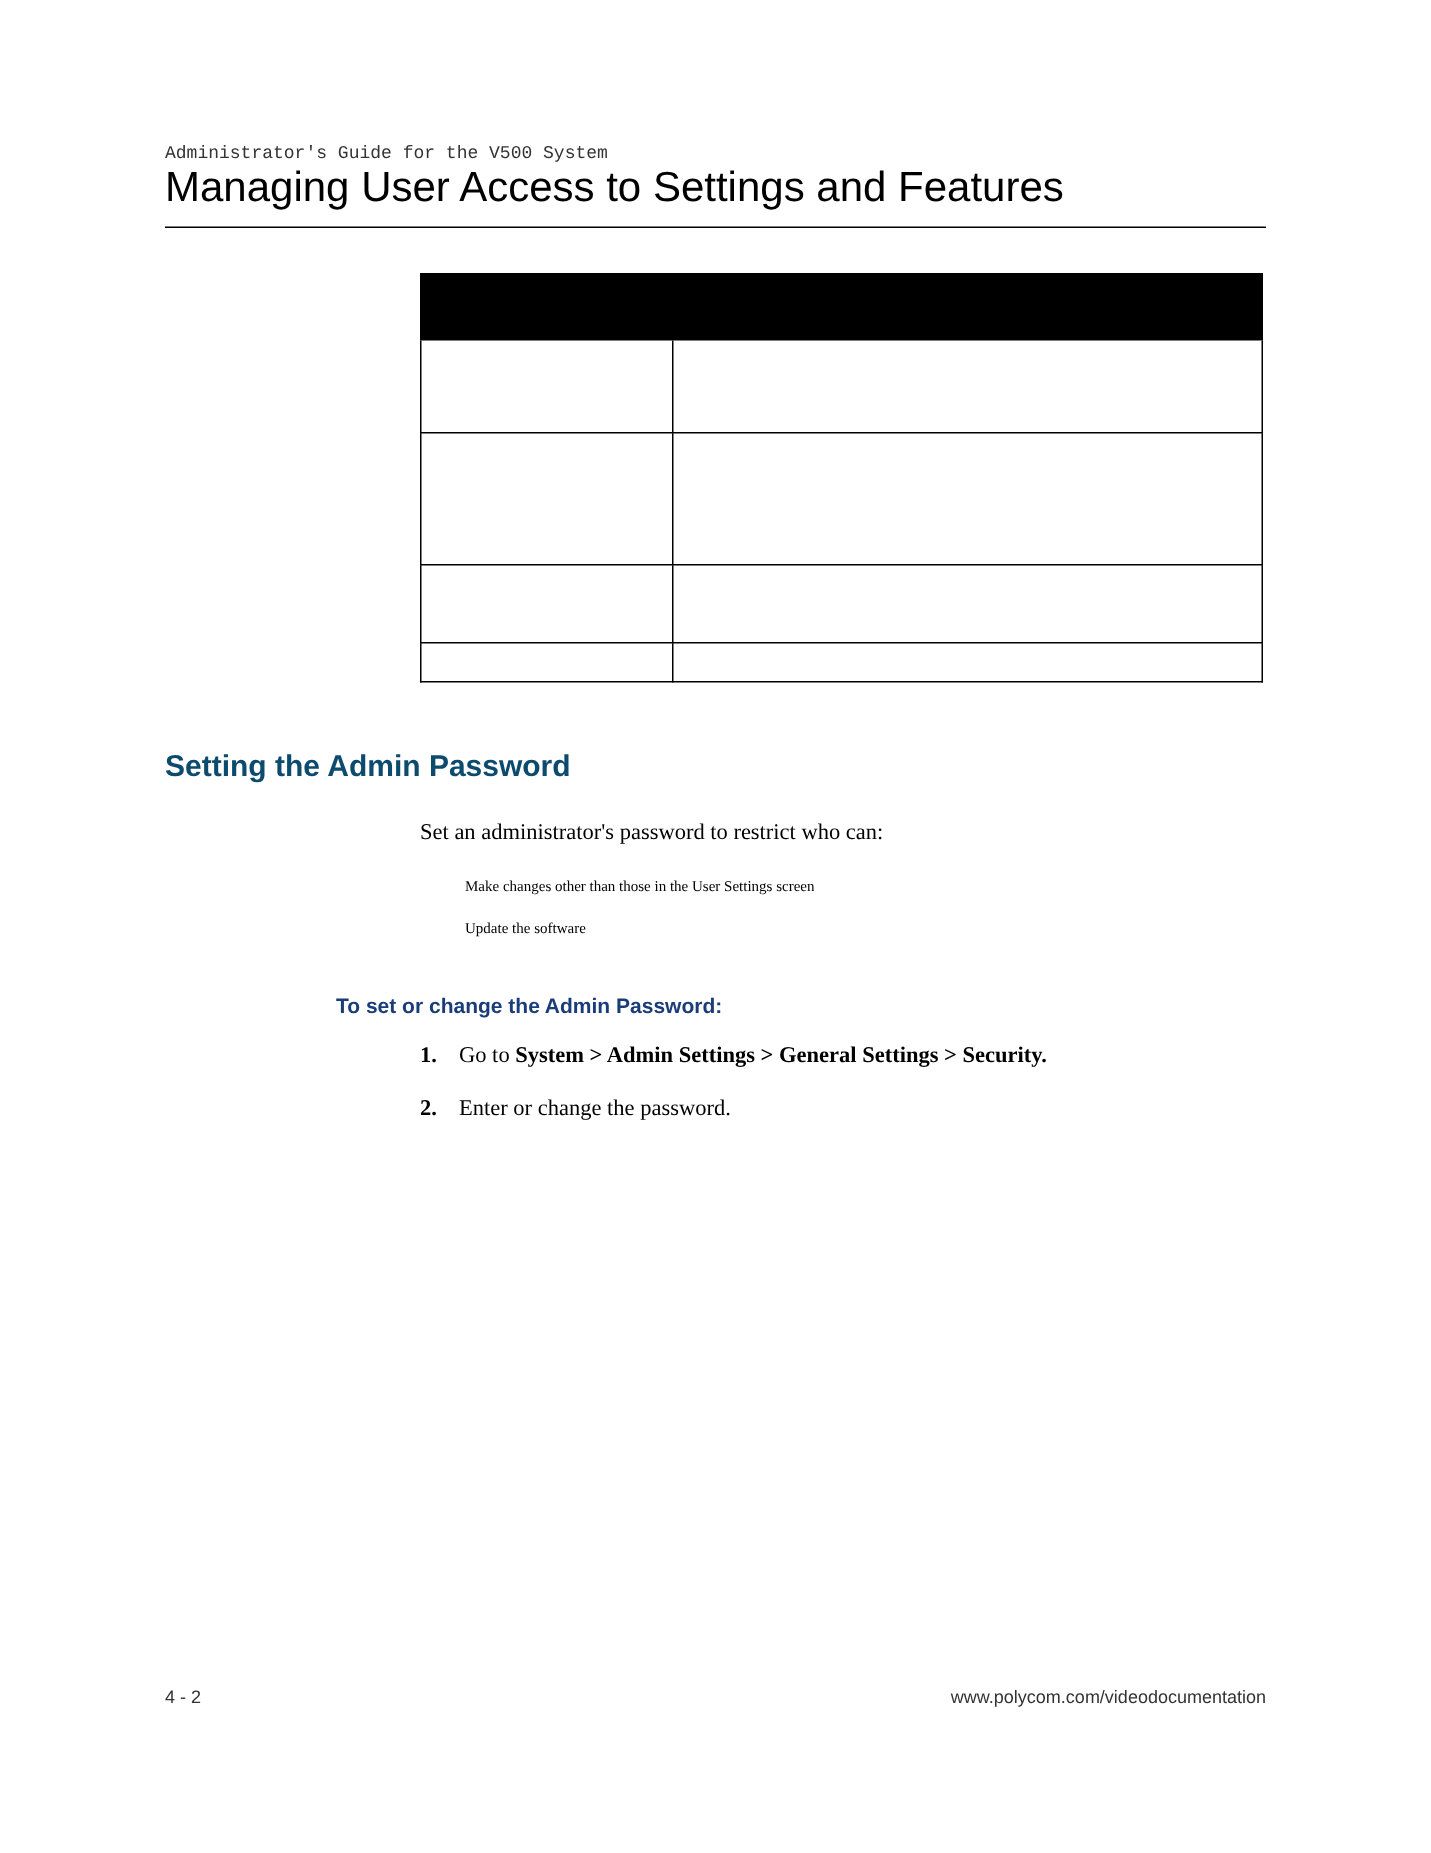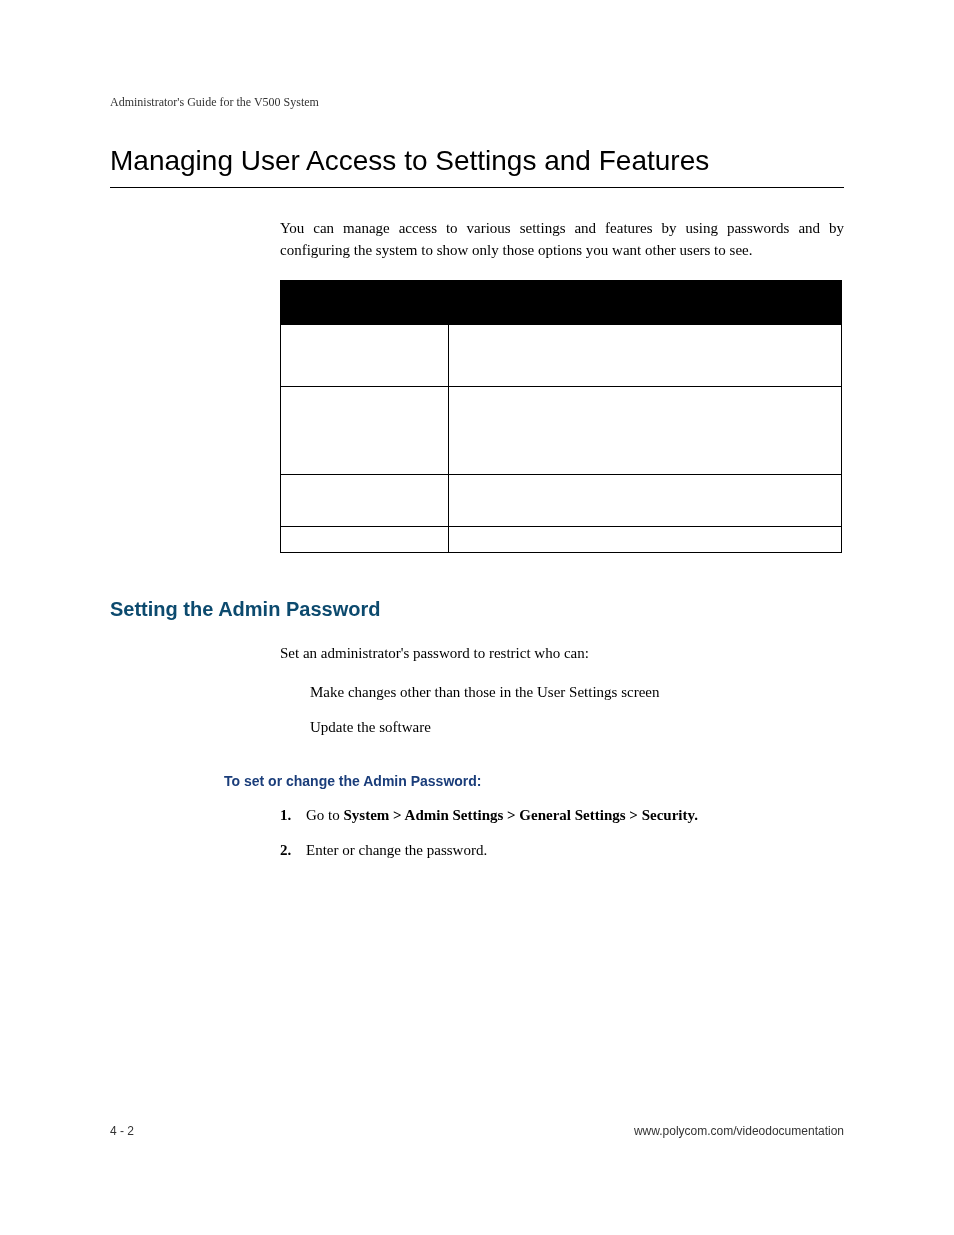--- a/index.html
+++ b/index.html
@@ -12,24 +12,23 @@
       height: 1235px;
       background: #ffffff;
       font-family: Georgia, 'Times New Roman', serif;
       color: #000000;
       position: relative;
     }
     .page {
       padding: 95px 110px 60px 110px;
     }
     .header-text {
-      font-family: Liberation Serif, serif;
+      font-family: Liberation Mono, monospace;
       font-size: 12px;
       color: #333;
-      margin-bottom: 35px;
     }
     .main-heading {
       font-family: Arial, Helvetica, sans-serif;
       font-size: 28px;
       font-weight: normal;
       color: #000000;
       padding-bottom: 10px;
       border-bottom: 1px solid #000;
       margin-bottom: 30px;
     }
@@ -82,21 +81,21 @@
       font-size: 20px;
       font-weight: bold;
       color: #0c4a6e;
       margin-bottom: 22px;
     }
     .bullet-list {
       margin-left: 200px;
       margin-bottom: 35px;
     }
     .bullet-item {
-      font-size: 15px;
+      font-size: 10px;
       line-height: 1.4;
       margin-bottom: 14px;
     }
     .sub-heading {
       font-family: Arial, Helvetica, sans-serif;
       font-size: 14px;
       font-weight: bold;
       color: #1a3d7a;
       margin-left: 114px;
       margin-bottom: 16px;
@@ -134,21 +133,20 @@
     }
   </style>
 </head>
 <body>
 
 <div class="page">
   <div class="header-text">Administrator's Guide for the V500 System</div>
 
   <h1 class="main-heading">Managing User Access to Settings and Features</h1>
 
-  <p class="body-text intro-text">You can manage access to various settings and features by using passwords and by configuring the system to show only those options you want other users to see.</p>
 
   <table class="access-table">
     <thead>
       <tr>
         <td class="col1"></td>
         <td class="col2"></td>
       </tr>
     </thead>
     <tbody>
       <tr class="r1">

